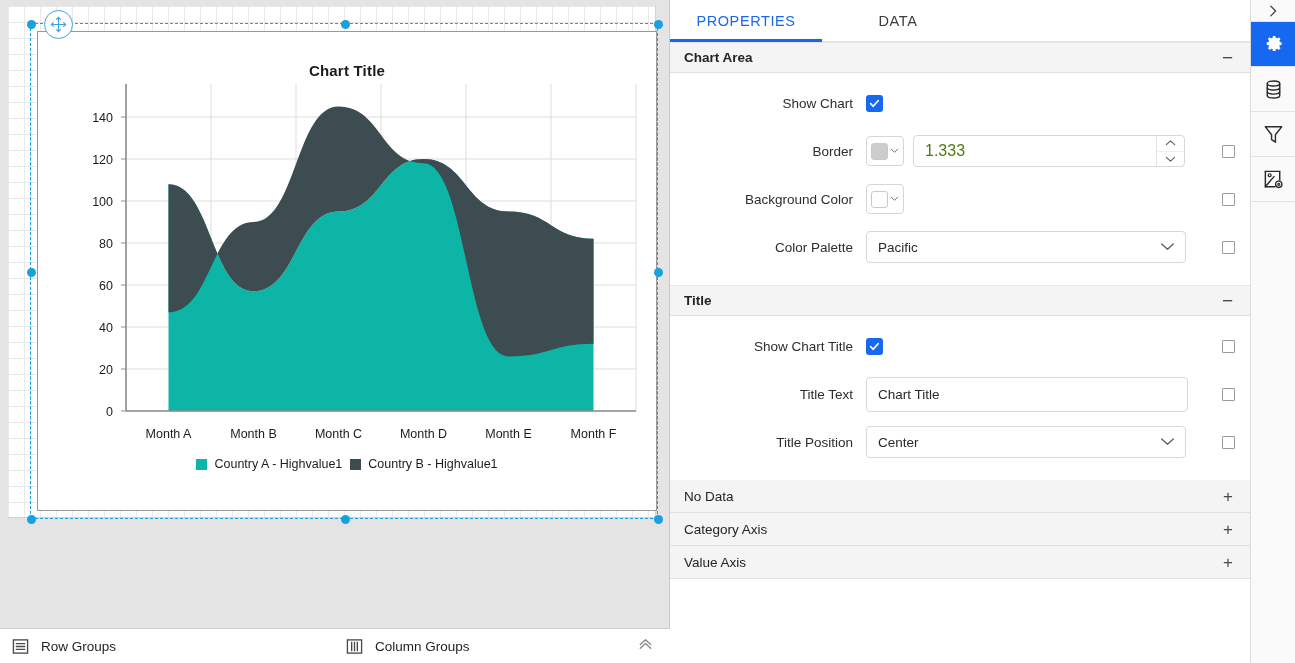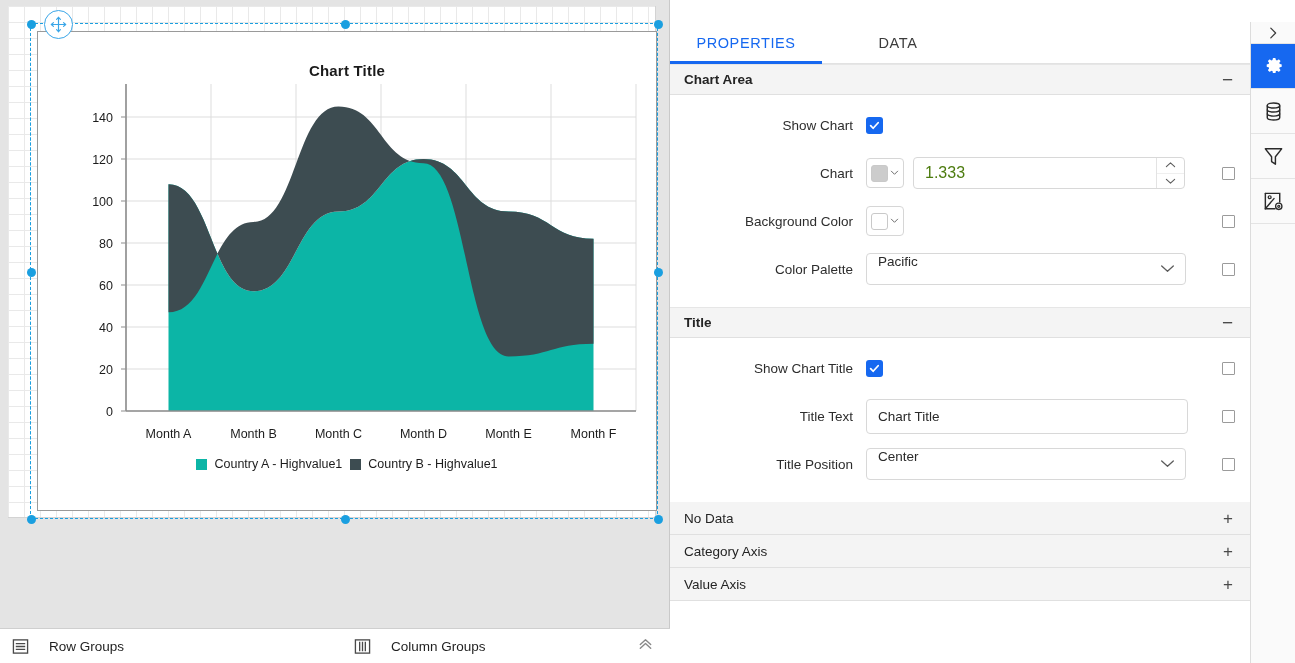--- a/index.html
+++ b/index.html
@@ -88,21 +88,21 @@
   .legend {
     position: absolute;
     left: 0; right: 0; top: 425px;
     display: flex; justify-content: center; align-items: center; gap: 8px;
     font-size: 12.5px; color: #1c1c1c;
   }
   .legend-item { display: flex; align-items: center; gap: 7px; }
   .legend-swatch { width: 11px; height: 11px; display: inline-block; }
 
   
-  .rightpane { position: relative; width: 625px; height: 563px; display: flex; margin-top: 22px; }
+  .rightpane { position: relative; width: 625px; height: 563px; display: flex; }
   .props {
     position: relative;
     width: 580px; height: 663px;
     background: #ffffff;
     overflow: hidden;
   }
   .tabs {
     height: 42px; display: flex; align-items: stretch;
     border-bottom: 1px solid #e2e2e2;
     background: #fff;
@@ -201,21 +201,21 @@
     display: flex; align-items: center; justify-content: center;
     padding: 0;
   }
   .spin button + button { border-top: 1px solid #efefef; }
 
   .select-field {
     position: relative;
     width: 320px; height: 32px;
     border: 1px solid #d8d8d8; border-radius: 4px;
     background: #fff;
-    display: flex; align-items: flex-start;
+    display: flex; align-items: center;
     padding: 0 32px 0 11px;
     font-size: 13.5px; color: #2a2a2a;
     cursor: pointer;
   }
   .select-field .chev {
     position: absolute; right: 10px; top: 50%; transform: translateY(-50%);
     color: #5d5d5d;
   }
   .text-field {
     width: 322px; height: 35px;
@@ -258,21 +258,21 @@
   
   .groups-bar {
     position: absolute;
     left: 0; bottom: 0;
     width: 670px; height: 35px;
     background: #ffffff;
     border-top: 1px solid #cfcfcf;
     display: flex; align-items: center;
   }
   .group-item {
-    display: flex; align-items: center; gap: 20px;
+    display: flex; align-items: center; gap: 12px;
     font-size: 13.5px; color: #1f1f1f;
     cursor: pointer;
   }
   .g1 { margin-left: 12px; }
   .g2 { margin-left: 230px; }
   .collapse-caret {
     position: absolute; right: 16px; top: 50%; transform: translateY(-50%);
     cursor: pointer; color: #777;
   }
 </style>
@@ -420,21 +420,21 @@
             <span class="chk">
               <svg width="11" height="11" viewBox="0 0 12 12">
                 <path d="M1.8 6.2 L4.5 9 L10 3" fill="none" stroke="#ffffff" stroke-width="1.9" stroke-linecap="round" stroke-linejoin="round"></path>
               </svg>
             </span>
           </div>
           <div class="prop-lock"></div>
         </div>
 
         <div class="prop-row">
-          <div class="prop-label">Chart</div>
+          <div class="prop-label">Border</div>
           <div class="prop-control">
             <span class="color-swatch-btn">
               <span class="color-chip" style="background:#cccccc"></span>
               <span class="caret-sm">
                 <svg width="9" height="9" viewBox="0 0 10 10">
                     <path d="M1.5 3.5 L5 7 L8.5 3.5" fill="none" stroke="#6b6b6b" stroke-width="1.1" stroke-linecap="round" stroke-linejoin="round"></path>
                   </svg>
               </span>
             </span>
             <span class="num-field">

